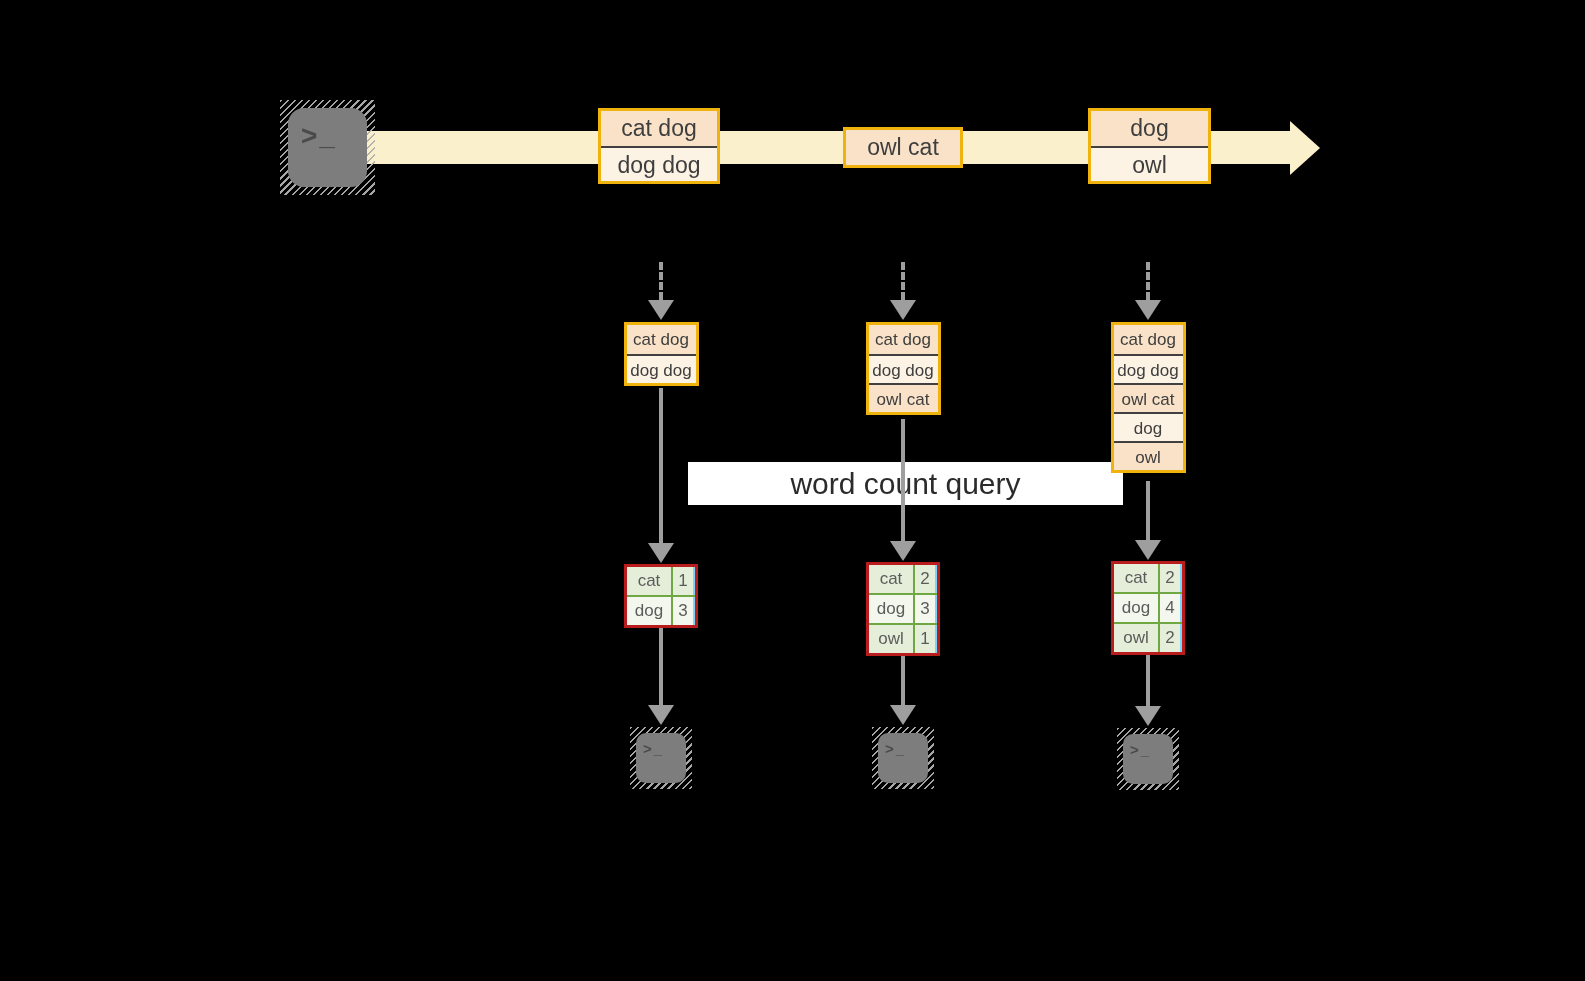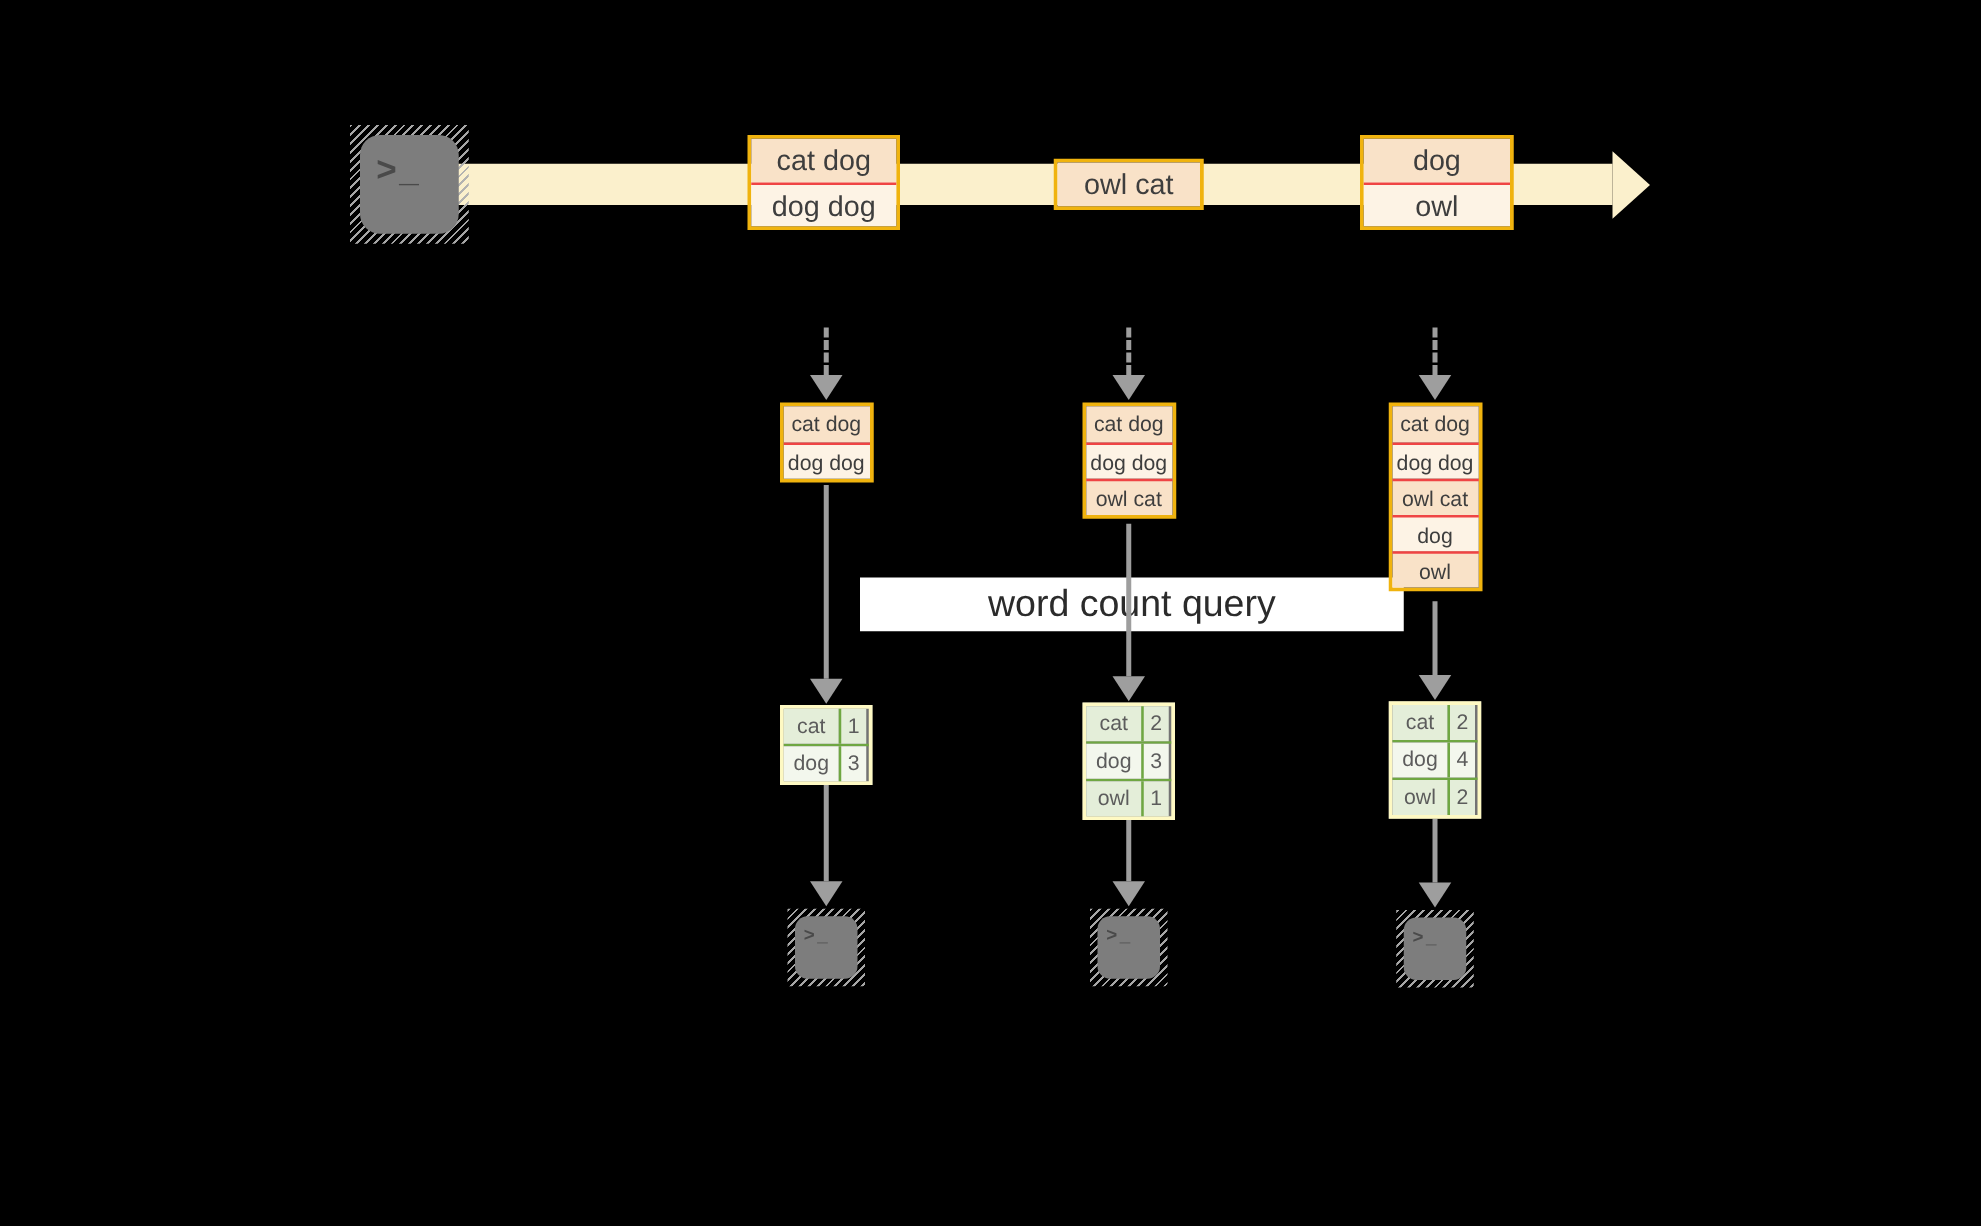--- a/index.html
+++ b/index.html
@@ -11,25 +11,25 @@
   .band{position:absolute;z-index:2;}
   .band-head{position:absolute;width:0;height:0;z-index:2;}
   
   .hatchbox{position:absolute;z-index:7;
     background:repeating-linear-gradient(135deg, rgba(175,175,175,.95) 0 1.6px, rgba(0,0,0,0) 1.6px 5px);}
   .hatchbox .inner{position:absolute;background:#7d7d7d;}
   .prompt{position:absolute;font-weight:bold;color:#4a4a4a;letter-spacing:2px;line-height:1;}
   
   .obox{position:absolute;border:3px solid #f0b30e;z-index:6;box-sizing:border-box;}
   .orow{box-sizing:border-box;text-align:center;color:#3e3e3e;}
-  .orow + .orow{border-top:2px solid #ef4444;}
+  .orow + .orow{border-top:2px solid #404040;}
   .orow:nth-child(odd){background:#f9e2c8;}
   .orow:nth-child(even){background:#fdf3e5;}
   
-  .gtable{position:absolute;border:3px solid #fef9c3;z-index:6;box-sizing:border-box;background:#737373;}
+  .gtable{position:absolute;border:3px solid #b91c1c;z-index:6;box-sizing:border-box;background:#7dd3fc;}
   .grow{display:flex;}
   .grow + .grow{border-top:2px solid #6fa742;}
   .gcell{box-sizing:border-box;text-align:center;color:#5c5c5c;}
   .gcell-num{border-left:2px solid #6fa742;}
   .grow:nth-child(odd) .gcell{background:#e4eed9;}
   .grow:nth-child(even) .gcell{background:#f3f7ed;}
   
   .vline{position:absolute;width:4px;background:#9e9e9e;z-index:5;}
   .vline.dashed{width:0;background:none;border-left:4px dashed #9e9e9e;}
   .ahead{position:absolute;width:0;height:0;z-index:5;

